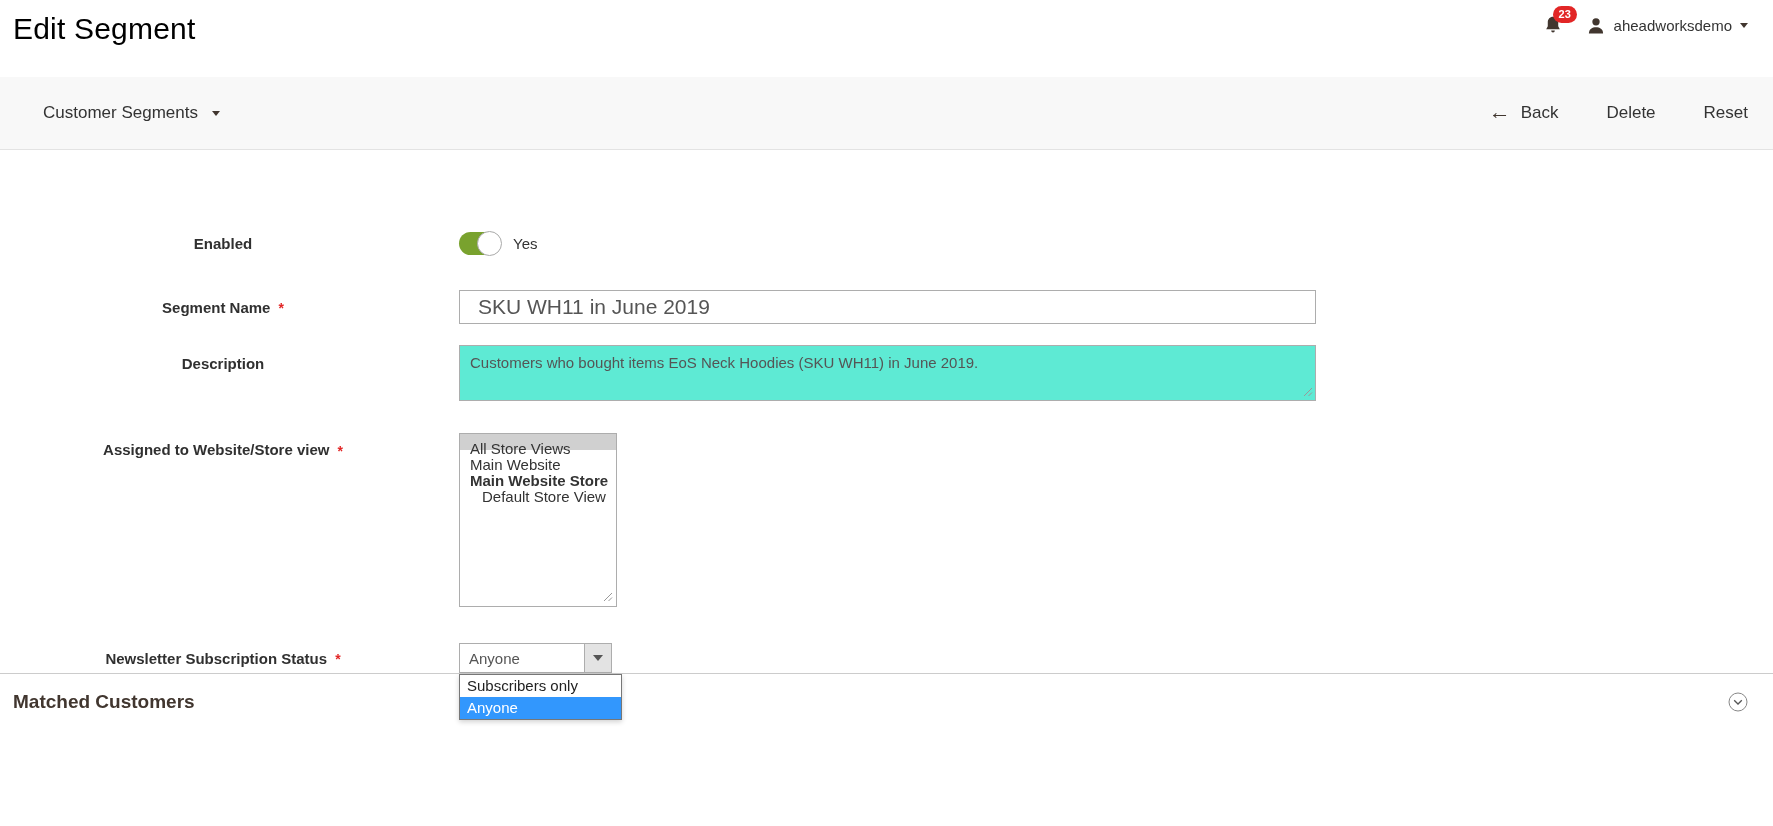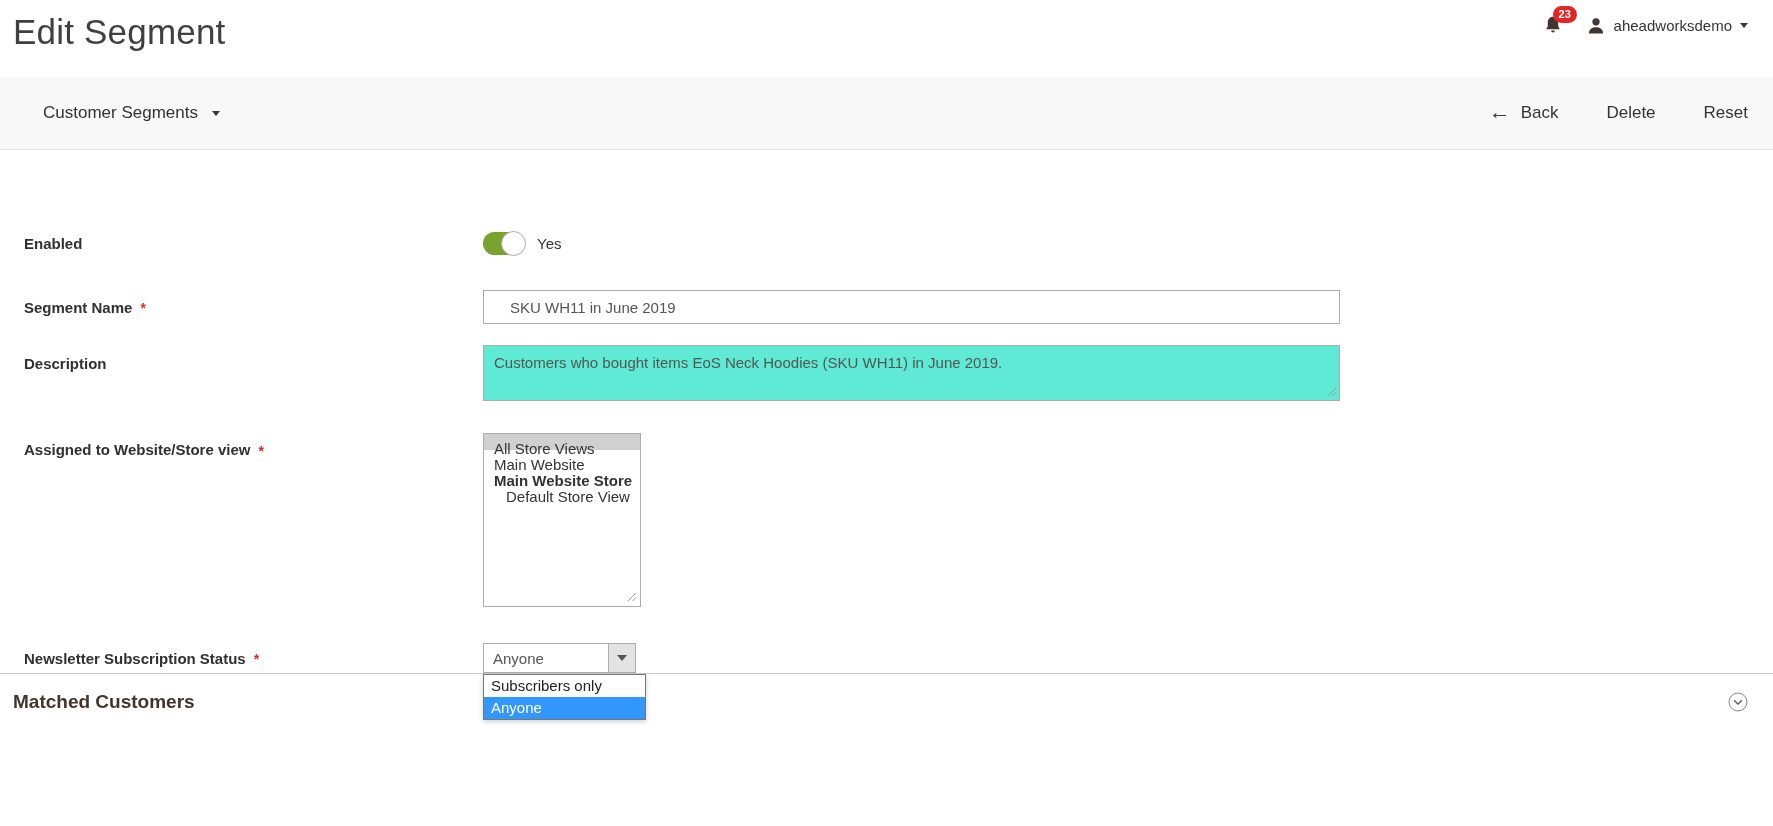--- a/index.html
+++ b/index.html
@@ -9,21 +9,21 @@
     background: #fff; color: #333;
     font-family: "Liberation Sans", "DejaVu Sans", sans-serif;
   }
 
   
   .page-header {
     display: flex; justify-content: space-between; align-items: flex-start;
     height: 77px; padding: 0 25px 0 13px;
   }
   .page-title {
-    margin: 12px 0 8px; font-size: 35px; font-weight: 400; color: #404040; letter-spacing: .2px;
+    margin: 12px 0 8px; font-size: 30px; font-weight: 400; color: #000000; letter-spacing: .2px;
   }
   .header-right { display: flex; align-items: center; gap: 22px; margin-top: 14px; }
   .notif { position: relative; cursor: pointer; line-height: 0; }
   .notif-badge {
     position: absolute; top: -8px; left: 11px;
     background: #e22626; color: #fff; font-size: 11px; font-weight: 700;
     padding: 3px 6px; border-radius: 10px; line-height: 1;
   }
   .user-menu { display: flex; align-items: center; gap: 8px; font-size: 15px; color: #333; cursor: pointer; }
 
@@ -62,42 +62,42 @@
 
   
   .content { padding-top: 82px; }
   .form-row { display: flex; }
   .row-enabled { margin-bottom: 35px; }
   .row-name   { margin-bottom: 21px; }
   .row-desc   { margin-bottom: 32px; }
   .row-store  { margin-bottom: 36px; }
 
   .label-cell {
-    width: 446px; display: flex; justify-content: flex-start; align-items: center; gap: 8px;
-    font-size: 15px; font-weight: 600; color: #303030; margin-left: 24px;
+    width: 446px; display: flex; justify-content: center; align-items: center; gap: 8px;
+    font-size: 15px; font-weight: 600; color: #303030;
   }
   .label-cell.top { align-items: flex-start; padding-top: 10px; }
   .label-cell.top2 { align-items: flex-start; padding-top: 8px; }
   .req { color: #e22626; font-size: 14px; font-weight: 600; margin-top: 2px; }
   .control-cell { margin-left: 13px; position: relative; }
 
   .enabled-control { display: flex; align-items: center; gap: 12px; }
   .toggle {
     width: 42px; height: 23px; border-radius: 12px; background: #79a22e;
     position: relative; cursor: pointer;
   }
   .toggle .knob {
     position: absolute; right: -1px; top: -1px; width: 25px; height: 25px;
     background: #fff; border: 1px solid #aaa; border-radius: 50%;
   }
   .toggle-text { font-size: 15px; color: #333; }
 
   .text-input {
     width: 857px; height: 34px; border: 1px solid #adadad; background: #fff;
-    padding: 0 26px; font-family: inherit; font-size: 15px; color: #555;
+    padding: 0 18px; font-family: inherit; font-size: 21px; color: #555;
   }
   .textarea {
     width: 857px; height: 56px; border: 1px solid #adadad; background: #5eead4;
     padding: 8px 10px; font-family: inherit; font-size: 15px; color: #555;
     resize: none; display: block;
   }
   .resize-handle { position: absolute; right: 3px; bottom: 4px; line-height: 0; }
 
   .listbox {
     width: 158px; height: 174px; border: 1px solid #adadad; background: #fff;

